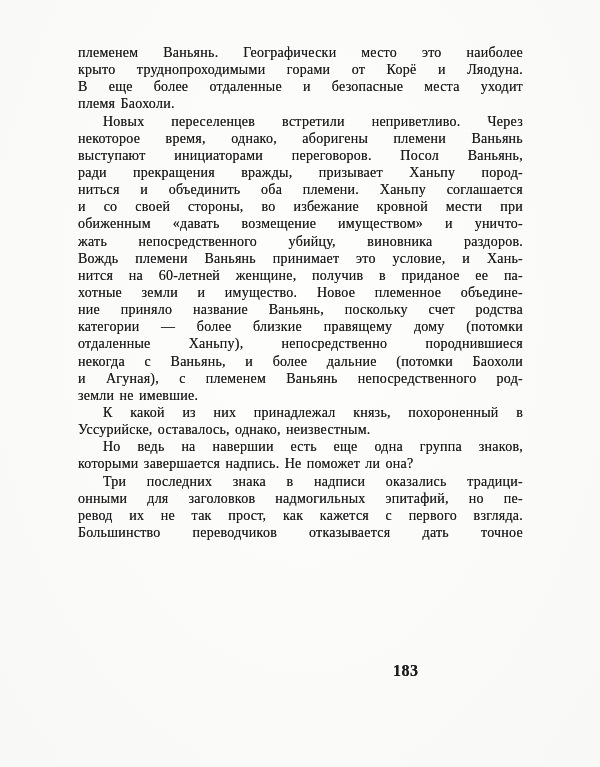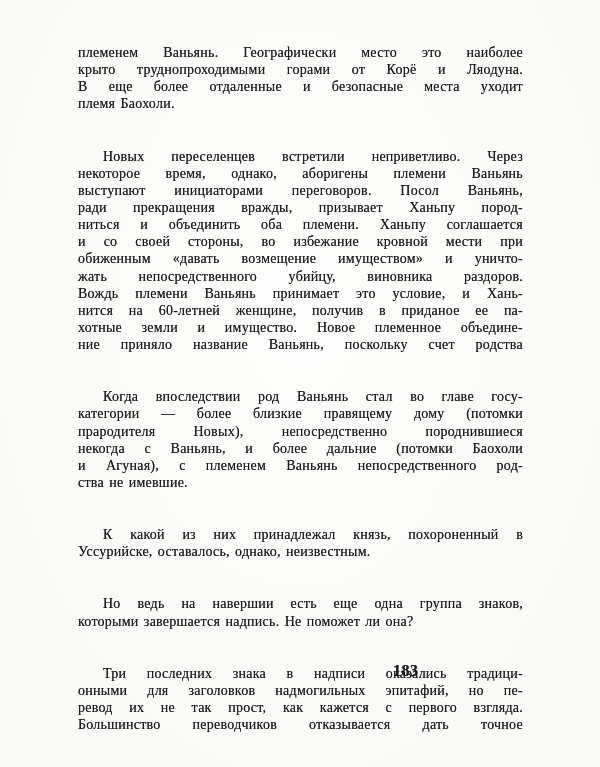--- a/index.html
+++ b/index.html
@@ -41,21 +41,20 @@
     height: 17.15px;
     white-space: normal;
     text-align: justify;
     text-align-last: justify;
   }
   .line.ragged {
     text-align-last: left;
   }
   .line.indent {
     text-indent: 25px;
-    margin-top: 35px;
   }
   .page-number {
     position: absolute;
     left: 393px;
     top: 662px;
     color: var(--ink);
     font-size: 16px;
     font-weight: bold;
     letter-spacing: 0.5px;
     text-shadow: 0 0 0.5px rgba(25,25,25,0.8);
@@ -75,26 +74,25 @@
       <div class="line">выступают инициаторами переговоров. Посол Ваньянь,</div>
       <div class="line">ради прекращения вражды, призывает Ханьпу пород-</div>
       <div class="line">ниться и объединить оба племени. Ханьпу соглашается</div>
       <div class="line">и со своей стороны, во избежание кровной мести при</div>
       <div class="line">обиженным «давать возмещение имуществом» и уничто-</div>
       <div class="line">жать непосредственного убийцу, виновника раздоров.</div>
       <div class="line">Вождь племени Ваньянь принимает это условие, и Хань-</div>
       <div class="line">нится на 60-летней женщине, получив в приданое ее па-</div>
       <div class="line">хотные земли и имущество. Новое племенное объедине-</div>
       <div class="line">ние приняло название Ваньянь, поскольку счет родства</div>
-      <div class="line indent">Когда впоследствии род Ваньянь стал во главе госу-</div>
       <div class="line">категории — более близкие правящему дому (потомки</div>
-      <div class="line">прародителя Новых), непосредственно породнившиеся</div>
+      <div class="line">отдаленные Ханьпу), непосредственно породнившиеся</div>
       <div class="line">некогда с Ваньянь, и более дальние (потомки Баохоли</div>
       <div class="line">и Агуная), с племенем Ваньянь непосредственного род-</div>
-      <div class="line ragged">ства не имевшие.</div>
+      <div class="line ragged">земли не имевшие.</div>
       <div class="line indent">К какой из них принадлежал князь, похороненный в</div>
       <div class="line ragged">Уссурийске, оставалось, однако, неизвестным.</div>
       <div class="line indent">Но ведь на навершии есть еще одна группа знаков,</div>
       <div class="line ragged">которыми завершается надпись. Не поможет ли она?</div>
       <div class="line indent">Три последних знака в надписи оказались традици-</div>
       <div class="line">онными для заголовков надмогильных эпитафий, но пе-</div>
       <div class="line">ревод их не так прост, как кажется с первого взгляда.</div>
       <div class="line">Большинство переводчиков  отказывается  дать  точное</div>
     </div>
   <div class="page-number">183</div>

